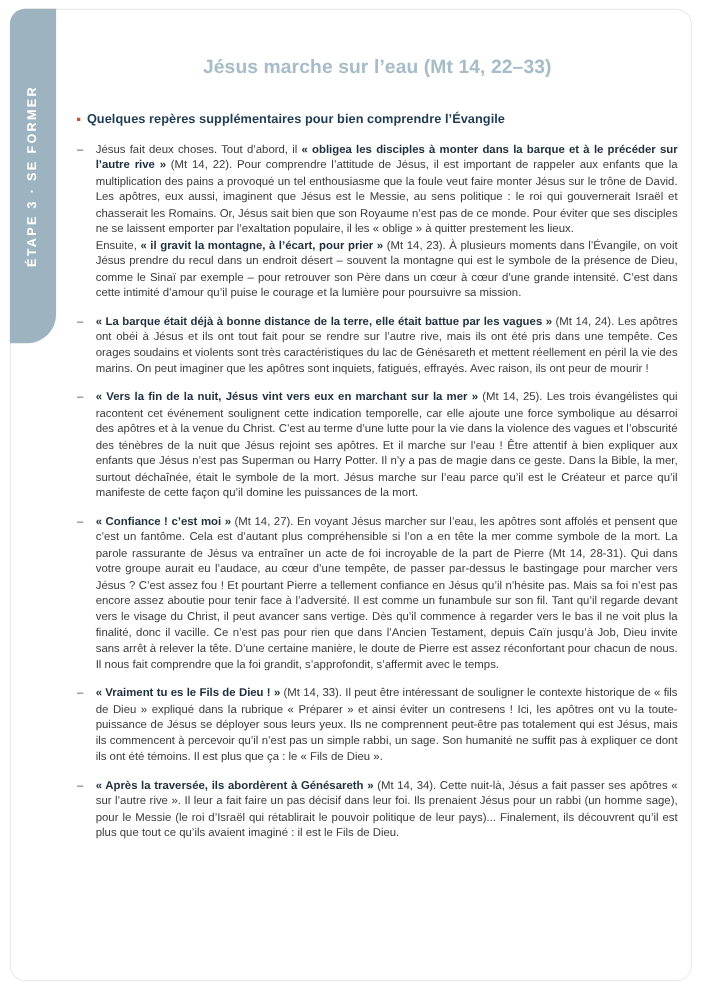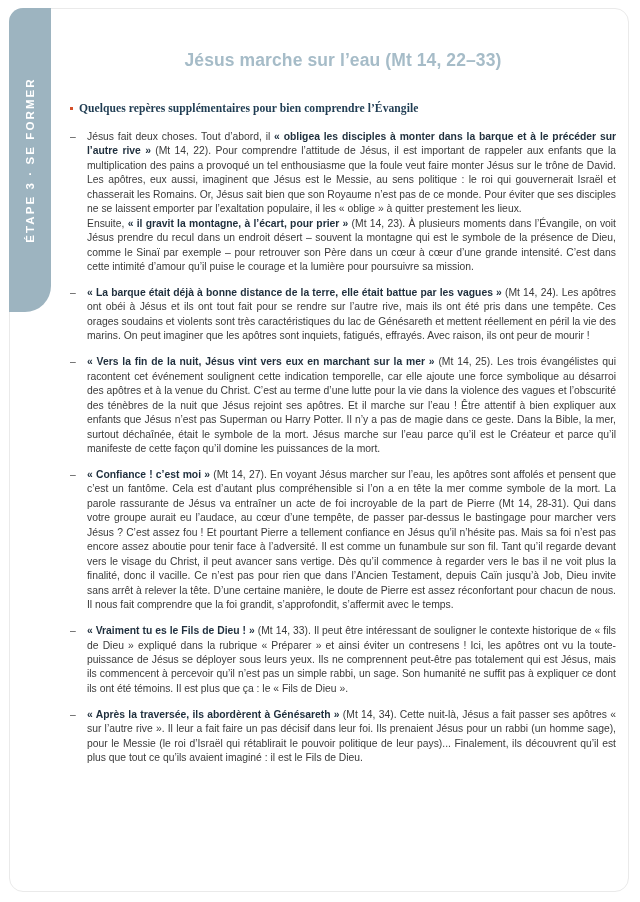--- a/index.html
+++ b/index.html
@@ -72,21 +72,20 @@
   }
 
   #section-heading {
     margin: 31px 0 0 0;
     color: #1f3c52;
     font-size: 11.6px;
     font-weight: bold;
     position: relative;
     padding-left: 9px;
     letter-spacing: 0.05px;
-    font-family: Liberation Serif, serif;
   }
   #section-heading .sq-bullet {
     position: absolute;
     left: 0px;
     top: 5px;
     width: 2.6px;
     height: 2.6px;
     background: #d4502a;
     display: block;
   }

